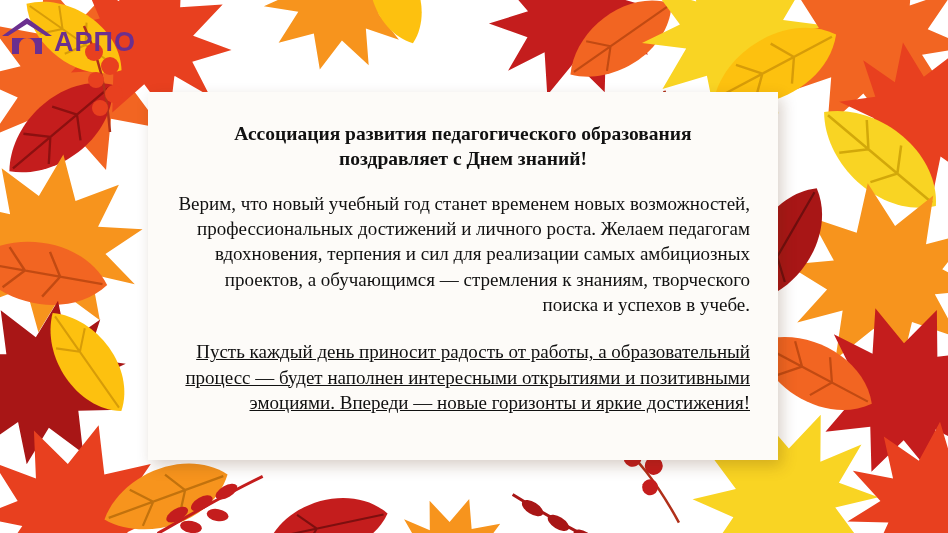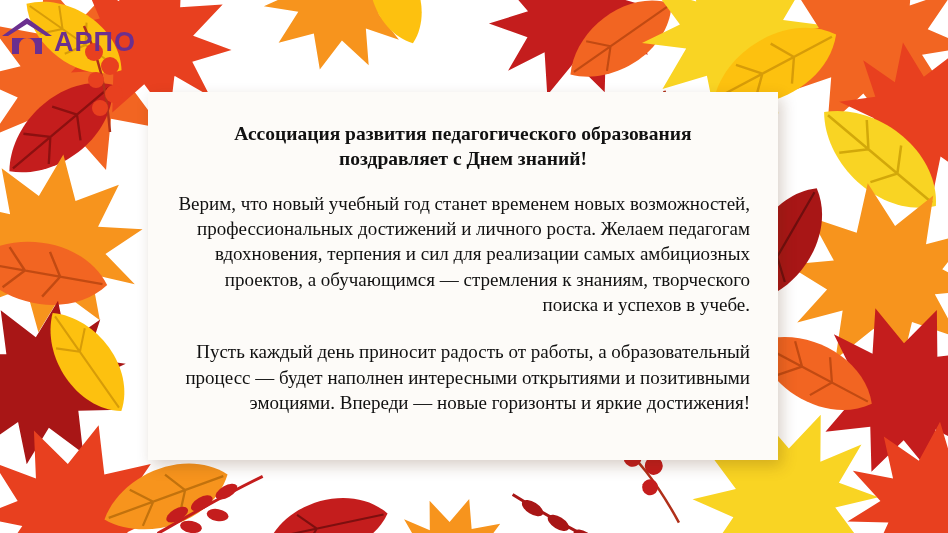--- a/index.html
+++ b/index.html
@@ -79,21 +79,21 @@
     color: #111111;
     margin: 12px 6px 0 6px;
   }
   .card-para {
     text-align: right;
     font-size: 19px;
     line-height: 1.33;
     color: #111111;
     margin: 19px 2px 0 2px;
   }
-  .card-para.p2 { margin-top: 22px; }
+  .card-para.p2 { margin-top: 22px; text-decoration: underline; }
 </style>
 </head>
 <body>
 
 <div class="stage">
 
   <div class="leaf-layer">
 
     <div class="leaf" style="left:-30px; top:-28px; transform: rotate(-18deg);">
       <svg width="210" height="205" viewBox="0 0 100 100">

